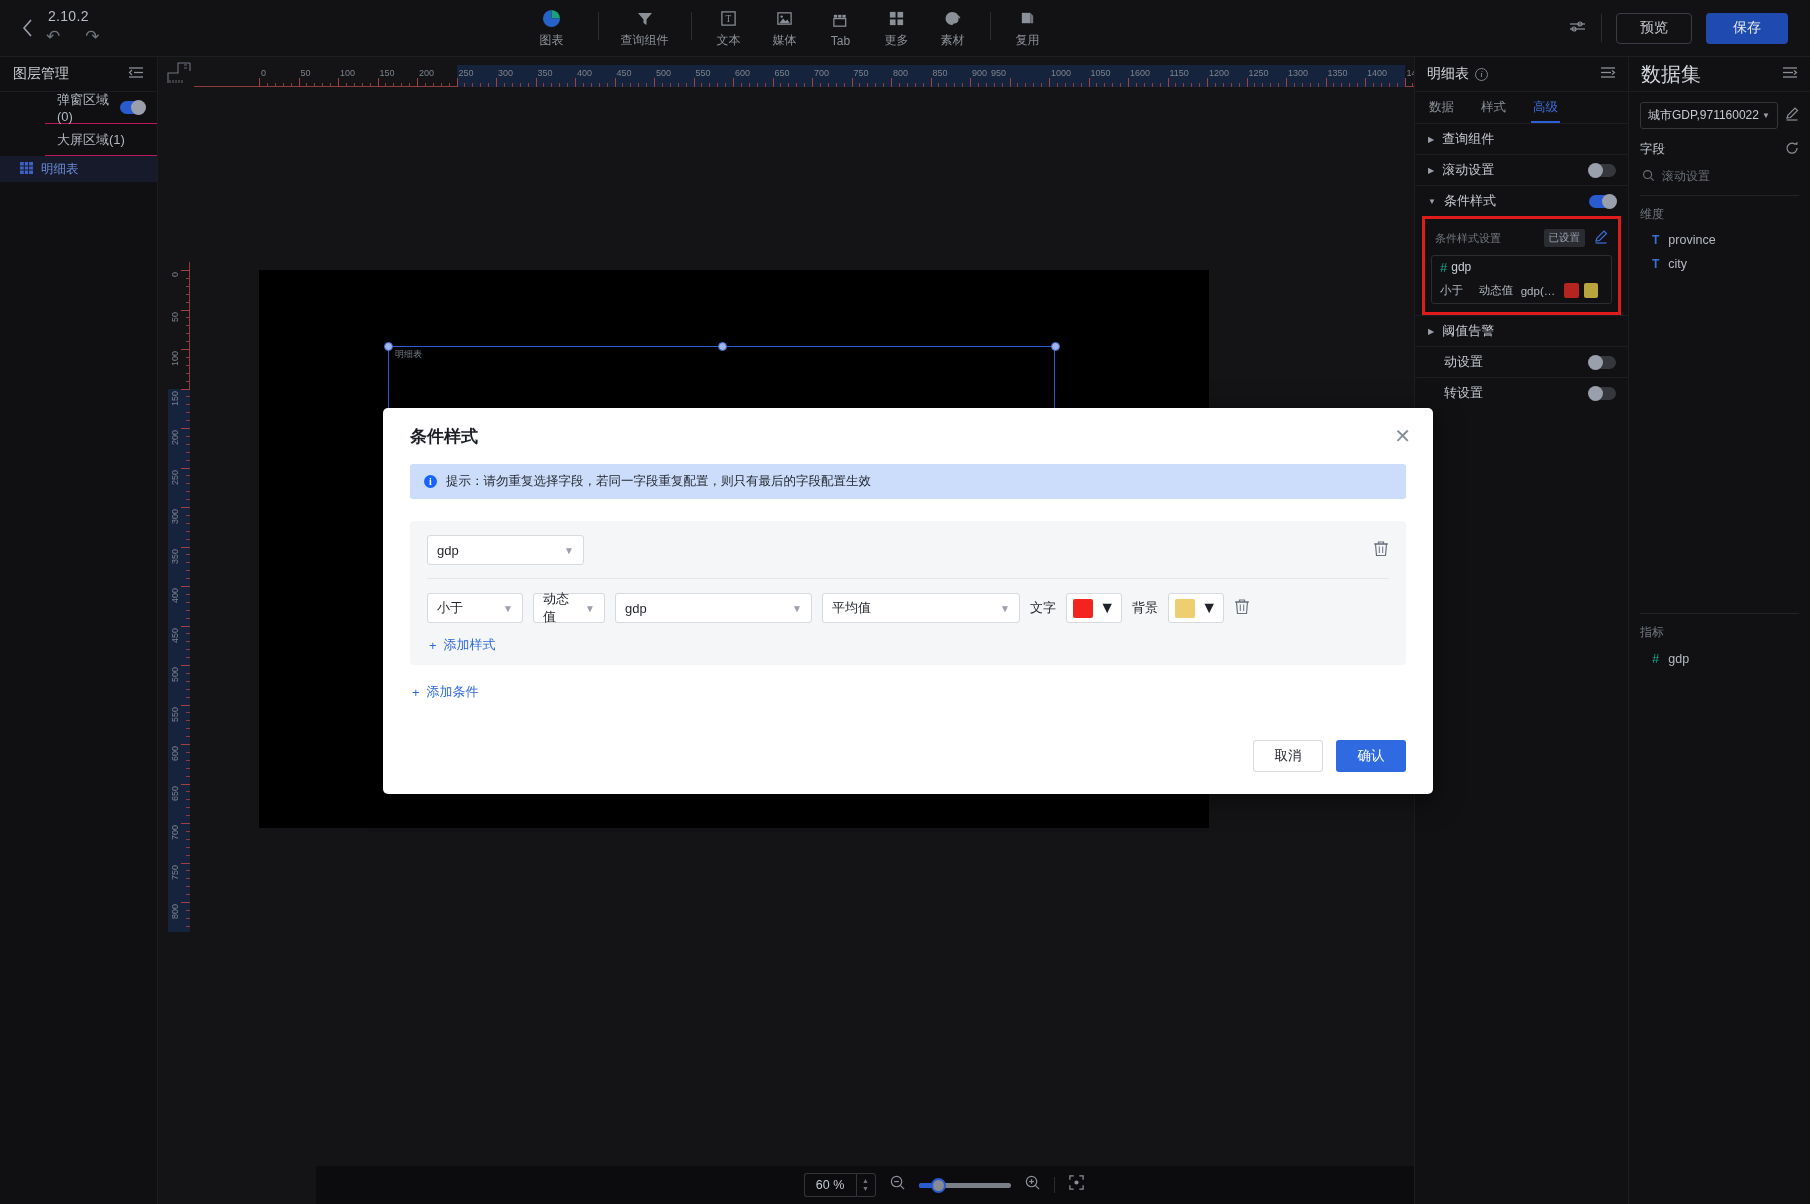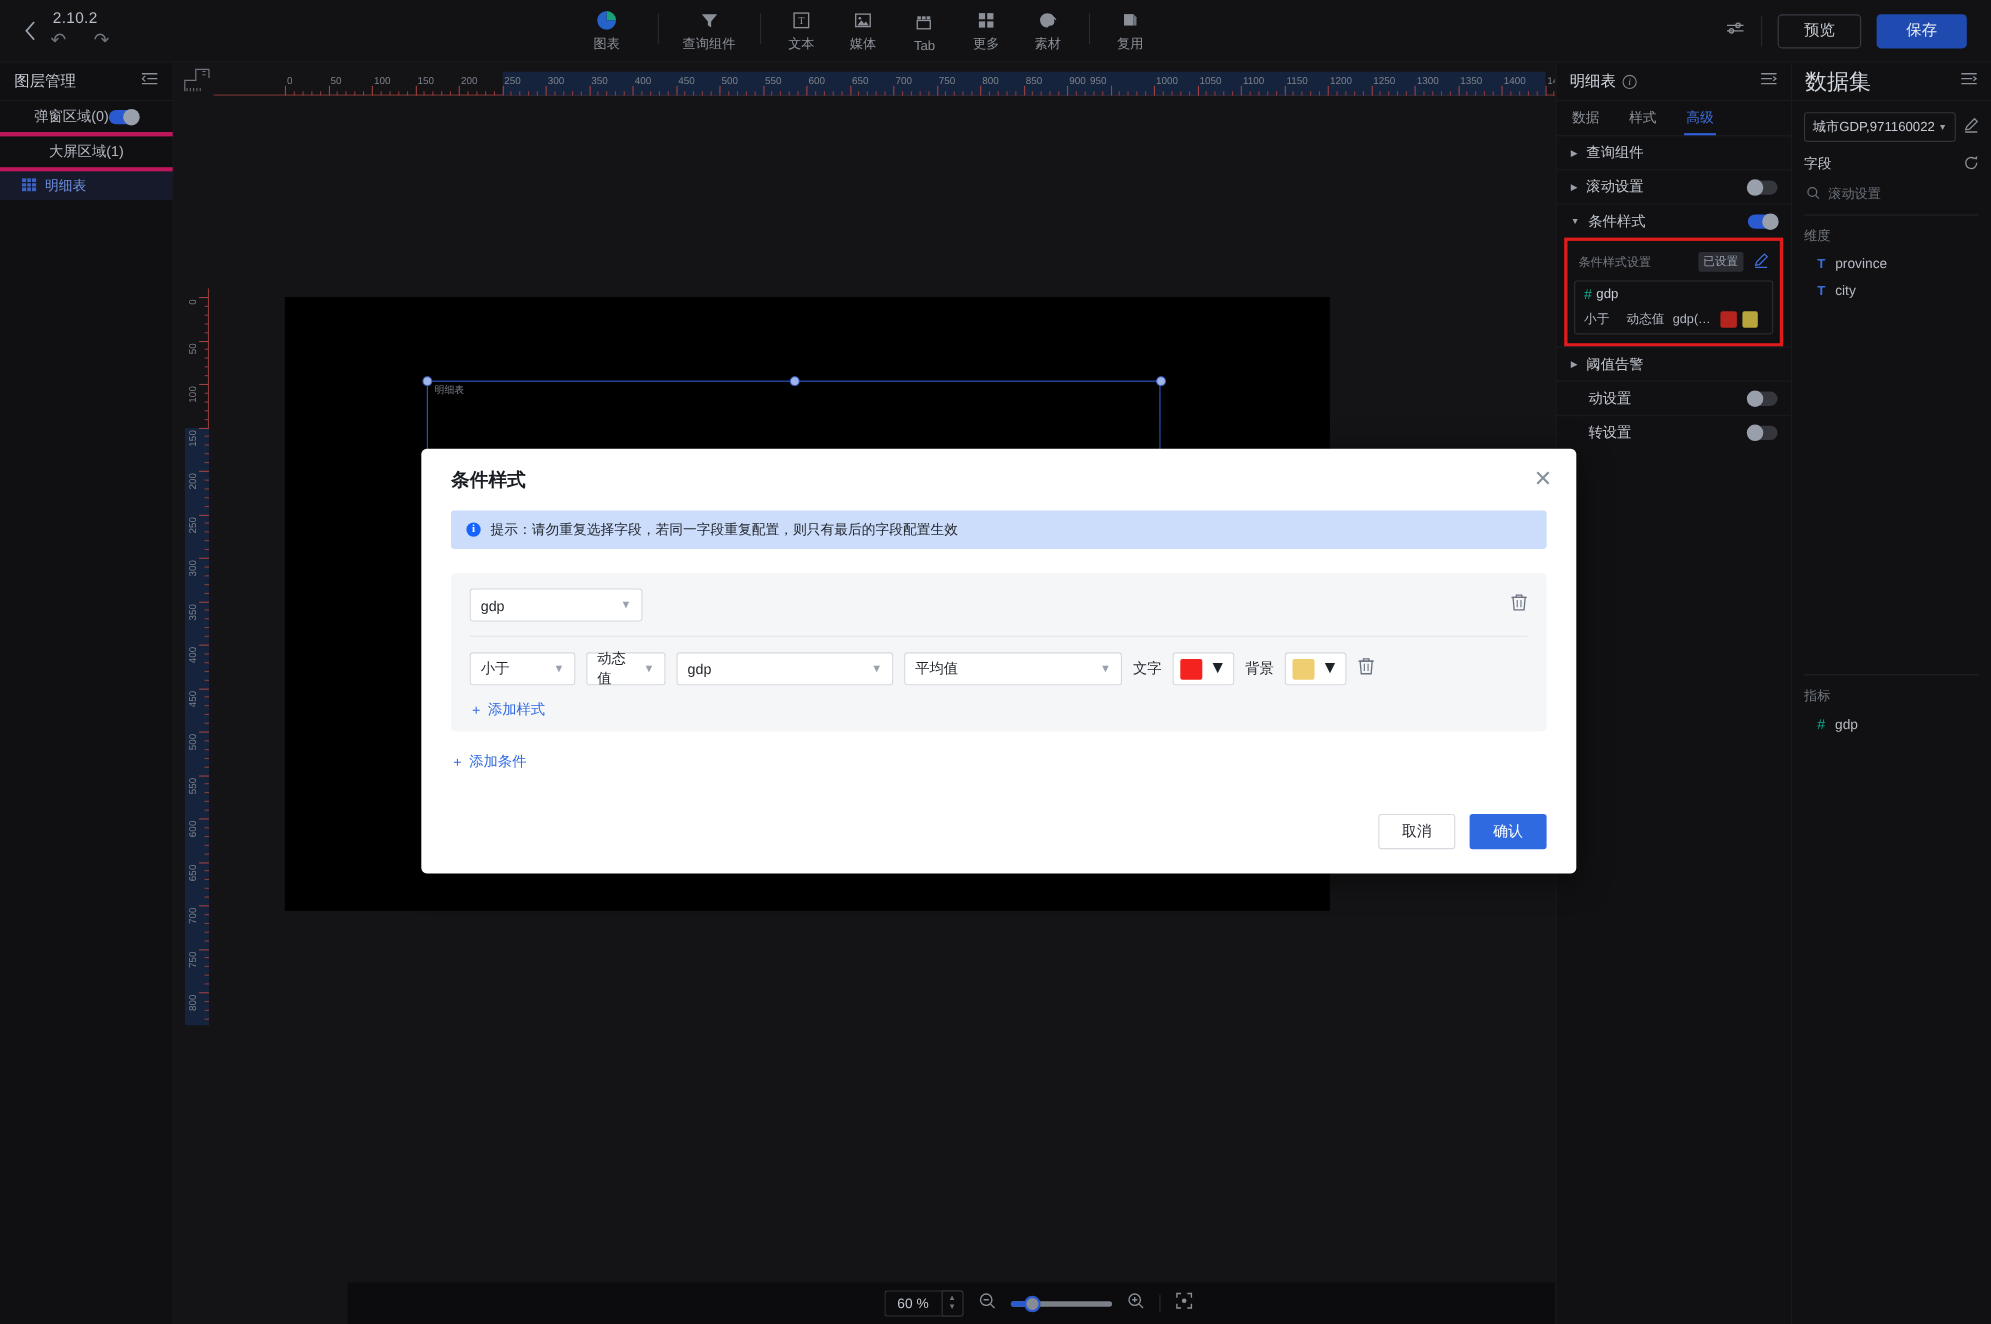--- a/index.html
+++ b/index.html
@@ -61,22 +61,22 @@
     position: absolute; left: 0; top: 57px; width: 158px; height: 1147px;
     background: #101012; border-right: 1px solid #1c1d21;
   }
   .sb-header {
     height: 35px; display: flex; align-items: center; justify-content: space-between;
     padding: 0 13px; border-bottom: 1px solid #1c1d21;
   }
   .sb-title { font-size: 14px; color: #c7cbd3; }
   .sb-collapse { color: #8b9098; cursor: pointer; }
   .sb-row {
-    height: 32px; display: flex; align-items: center; justify-content: center;
-    padding: 0 12px; border-bottom: 4px solid #be185d; font-size: 13px; color: #b3b8c1;
+    height: 32px; display: flex; align-items: center; justify-content: space-between;
+    padding: 0 12px; border-bottom: 1px solid #be185d; font-size: 13px; color: #b3b8c1; margin-left: 45px;
   }
   .toggle {
     width: 27px; height: 13px; border-radius: 7px; position: relative; cursor: pointer;
   }
   .toggle.on { background: #2a5ad0; }
   .toggle.off { background: #35373d; }
   .toggle .knob {
     position: absolute; top: -1px; width: 15px; height: 15px; border-radius: 50%;
     background: #9aa0ab; transition: none;
   }
@@ -600,21 +600,21 @@
         <div class="tickminor" style="left: 870.8px;"></div>
         <div class="tickminor" style="left: 878.7px;"></div>
         <div class="tickminor" style="left: 886.6px;"></div>
         <div class="tickmajor" style="left: 894.5px;"></div>
         <div class="rlabel" style="left: 896.5px;">1050</div>
         <div class="tickminor" style="left: 902.4px;"></div>
         <div class="tickminor" style="left: 910.3px;"></div>
         <div class="tickminor" style="left: 918.2px;"></div>
         <div class="tickminor" style="left: 926.1px;"></div>
         <div class="tickmajor" style="left: 934px;"></div>
-        <div class="rlabel" style="left: 936px;">1100</div>
+        <div class="rlabel" style="left: 936px;">1600</div>
         <div class="tickminor" style="left: 941.9px;"></div>
         <div class="tickminor" style="left: 949.8px;"></div>
         <div class="tickminor" style="left: 957.7px;"></div>
         <div class="tickminor" style="left: 965.6px;"></div>
         <div class="tickmajor" style="left: 973.5px;"></div>
         <div class="rlabel" style="left: 975.5px;">1150</div>
         <div class="tickminor" style="left: 981.4px;"></div>
         <div class="tickminor" style="left: 989.3px;"></div>
         <div class="tickminor" style="left: 997.2px;"></div>
         <div class="tickminor" style="left: 1005.1px;"></div>

